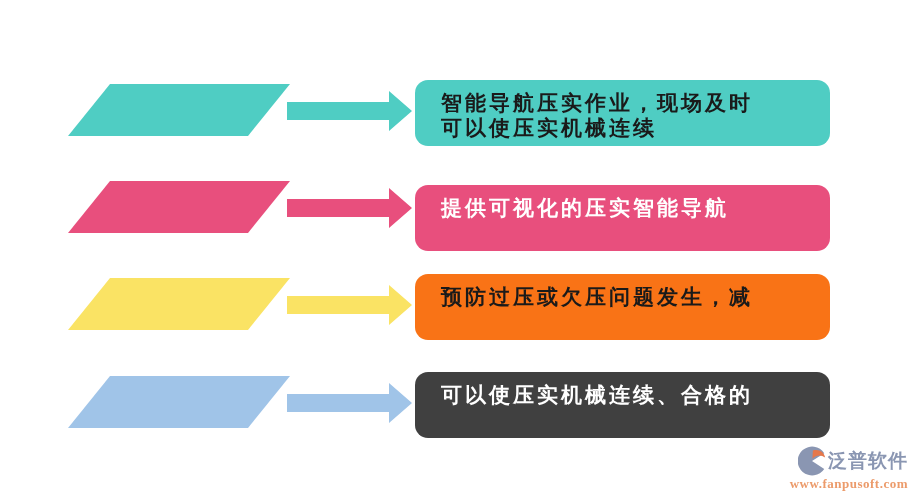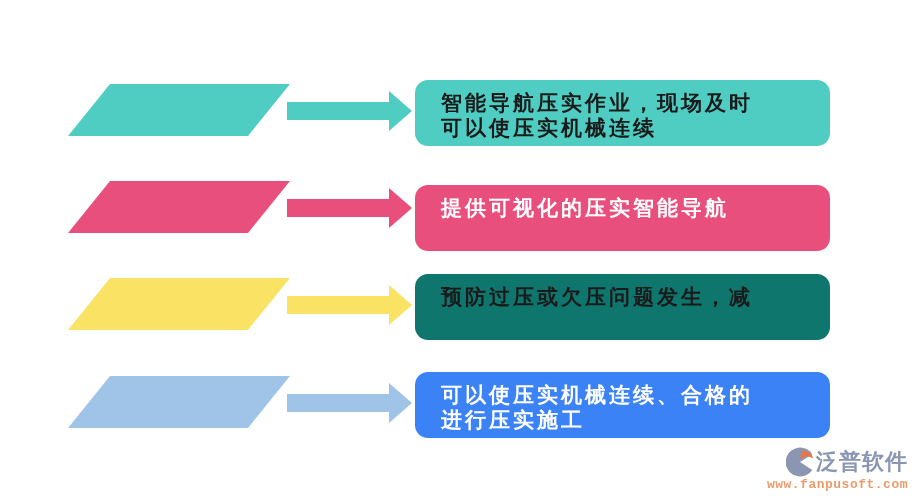--- a/index.html
+++ b/index.html
@@ -20,21 +20,21 @@
   .box {
     position: absolute; left: 415px; top: 0; width: 415px; height: 66px;
     border-radius: 13px; padding: 10px 18px 0 26px;
     font-size: 21px; font-weight: 600; letter-spacing: 3px; line-height: 25px;
   }
   .box .line { white-space: nowrap; }
 
   .logo { position: absolute; right: 12px; bottom: 8px; text-align: center; }
   .logo-top { display: flex; align-items: center; justify-content: flex-end; gap: 2px; }
   .logo-icon { width: 28px; height: 30px; display: block; }
-  .logo-name { font-size: 22px; font-weight: bold; letter-spacing: 1px; white-space: nowrap; }
+  .logo-name { font-size: 19px; font-weight: bold; letter-spacing: 1px; white-space: nowrap; }
   .logo-url  { font-family: "Liberation Serif", serif; font-size: 13px; font-weight: bold;
                letter-spacing: 0.5px; margin-top: 0px; white-space: nowrap; }
 </style>
 </head>
 <body>
 
 <div class="diagram">
 
   <div class="row row-1">
     <svg class="para" viewBox="0 0 222 52" preserveAspectRatio="none">
@@ -62,42 +62,41 @@
     </div>
   </div>
 
   <div class="row row-3">
     <svg class="para" viewBox="0 0 222 52" preserveAspectRatio="none">
       <polygon points="42,0 222,0 180,52 0,52" fill="#FAE364"></polygon>
     </svg>
     <svg class="arrow" viewBox="0 0 125 44" preserveAspectRatio="none">
       <polygon points="0,13 102,13 102,2 125,22 102,42 102,31 0,31" fill="#FAE364"></polygon>
     </svg>
-    <div class="box" style="background-color: #0f766e; color: rgb(26, 26, 26);">
+    <div class="box" style="background-color: #f97316; color: rgb(26, 26, 26);">
       <div class="line">预防过压或欠压问题发生，减</div>
     </div>
   </div>
 
   <div class="row row-4">
     <svg class="para" viewBox="0 0 222 52" preserveAspectRatio="none">
       <polygon points="42,0 222,0 180,52 0,52" fill="#A0C4E8"></polygon>
     </svg>
     <svg class="arrow" viewBox="0 0 125 44" preserveAspectRatio="none">
       <polygon points="0,13 102,13 102,2 125,22 102,42 102,31 0,31" fill="#A0C4E8"></polygon>
     </svg>
-    <div class="box" style="background-color: #3b82f6; color: rgb(255, 255, 255);">
+    <div class="box" style="background-color: #404040; color: rgb(255, 255, 255);">
       <div class="line">可以使压实机械连续、合格的</div>
-      <div class="line">进行压实施工</div>
     </div>
   </div>
 
   <div class="logo">
     <div class="logo-top">
       <svg class="logo-icon" viewBox="0 0 32 32">
         <path d="M16 16 L30 7 A16.5 16.5 0 1 0 30 25 Z" fill="#8A96B2"></path>
         <path d="M17 4 C24 2 30 6 31 12 C26 8.5 21 9 16.5 13.5 Z" fill="#E5784B"></path>
       </svg>
       <span class="logo-name" style="color: rgb(138, 150, 178);">泛普软件</span>
     </div>
-    <div class="logo-url" style="color: rgb(236, 155, 107); font-family: Liberation Mono, monospace;">www.fanpusoft.com</div>
+    <div class="logo-url" style="color: rgb(236, 155, 107);">www.fanpusoft.com</div>
   </div>
 
 </div>
 
 </body></html>

